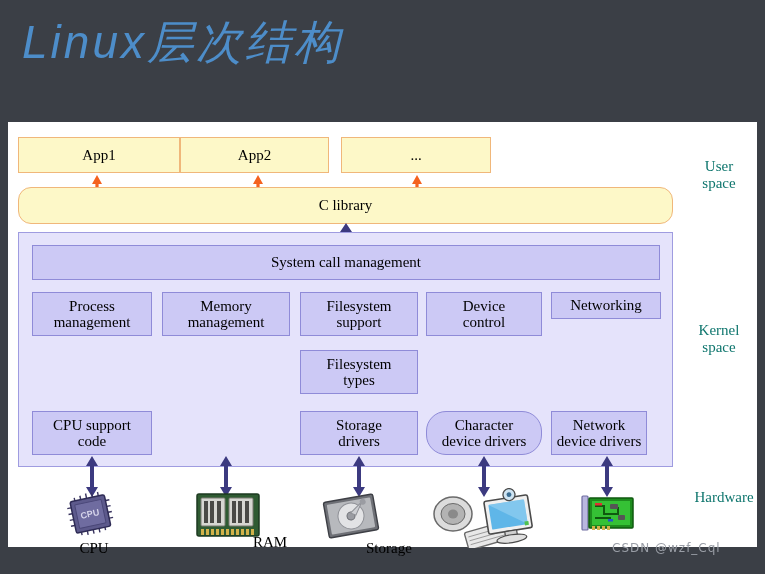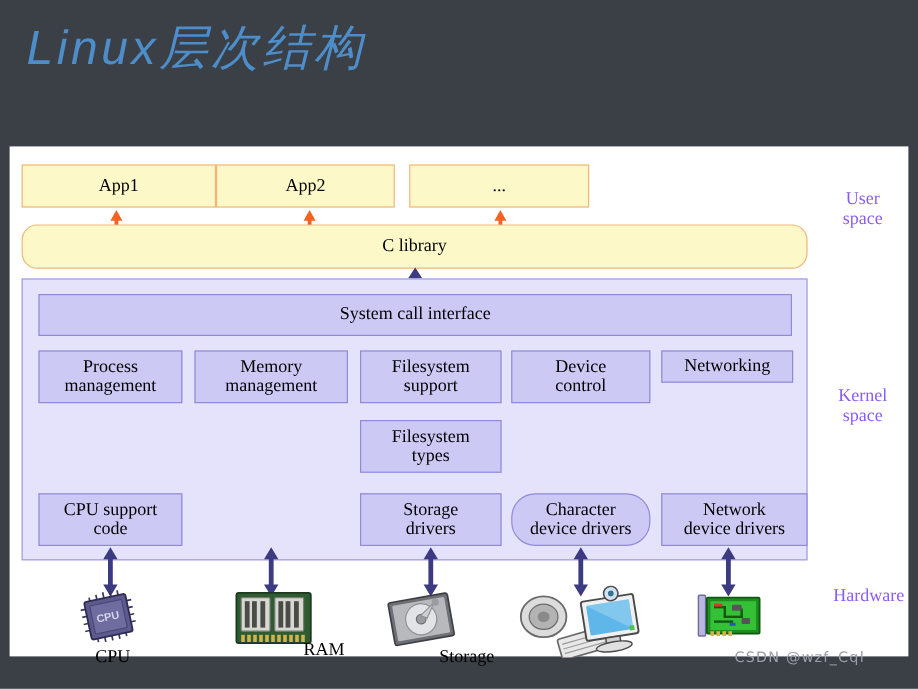--- a/index.html
+++ b/index.html
@@ -10,21 +10,21 @@
     position:relative;
   }
   
   #title-bar{
     position:absolute;left:0;top:0;width:765px;height:122px;
     background:#3b3f46;
   }
   #page-title{
     position:absolute;left:22px;top:12px;
     font-family:"Liberation Sans", sans-serif;
-    font-size:40px;font-weight:400;font-style:italic;
+    font-size:46px;font-weight:400;font-style:italic;
     color:#4d8dc9;letter-spacing:3px;white-space:nowrap;
   }
   
   #diagram{
     position:absolute;left:8px;top:122px;width:749px;height:425px;
     background:#ffffff;
   }
   
   .box{
     position:absolute;box-sizing:border-box;
@@ -48,21 +48,21 @@
     background:#ccc9f5;border:1px solid #8f8bd8;
     font-size:15px;
   }
   .syscall{
     background:#ccc9f5;border:1px solid #8f8bd8;
     font-size:15px;
   }
   .side-label{
     position:absolute;text-align:center;
     font-family:"Liberation Serif", serif;
-    font-size:15px;color:#8b5cf6;line-height:1.15;
+    font-size:15px;color:#0f766e;line-height:1.15;
   }
   .hw-label{
     position:absolute;text-align:center;
     font-family:"Liberation Serif", serif;
     font-size:15px;color:#000;white-space:nowrap;
   }
   
   .arrow{position:absolute;}
   
   #watermark{
@@ -106,21 +106,21 @@
     <span>C library</span>
   </div>
 
   <svg class="arrow" style="left:328px;top:100px;" width="20" height="31">
     <path d="M10 1 L16 10 L12 10 L12 21 L16 21 L10 30 L4 21 L8 21 L8 10 L4 10 Z" fill="#3c3a80"></path>
   </svg>
 
   <div class="box kernel-outer" style="left:10px;top:110px;width:655px;height:235px;"></div>
 
   <div class="box syscall" style="left:24px;top:123px;width:628px;height:35px;">
-    <span>System call interface</span>
+    <span>System call management</span>
   </div>
 
   <div class="box kbox" style="left:24px;top:170px;width:120px;height:44px;">
     <span><span>Process</span><br><span>management</span></span>
   </div>
   <div class="box kbox" style="left:154px;top:170px;width:128px;height:44px;">
     <span><span>Memory</span><br><span>management</span></span>
   </div>
   <div class="box kbox" style="left:292px;top:170px;width:118px;height:44px;">
     <span><span>Filesystem</span><br><span>support</span></span>
@@ -138,21 +138,21 @@
 
   <div class="box kbox" style="left:24px;top:289px;width:120px;height:44px;">
     <span><span>CPU support</span><br><span>code</span></span>
   </div>
   <div class="box kbox" style="left:292px;top:289px;width:118px;height:44px;">
     <span><span>Storage</span><br><span>drivers</span></span>
   </div>
   <div class="box kbox" style="left:418px;top:289px;width:116px;height:44px;border-radius:20px;">
     <span><span>Character</span><br><span>device drivers</span></span>
   </div>
-  <div class="box kbox" style="left:543px;top:289px;width:122px;height:44px;">
+  <div class="box kbox" style="left:543px;top:289px;width:96px;height:44px;">
     <span><span>Network</span><br><span>device drivers</span></span>
   </div>
 
   <svg class="arrow" style="left:74px;top:333px;" width="20" height="44">
     <path d="M10 1 L16 11 L12 11 L12 32 L16 32 L10 42 L4 32 L8 32 L8 11 L4 11 Z" fill="#3c3a80"></path>
   </svg>
   <svg class="arrow" style="left:208px;top:333px;" width="20" height="44">
     <path d="M10 1 L16 11 L12 11 L12 32 L16 32 L10 42 L4 32 L8 32 L8 11 L4 11 Z" fill="#3c3a80"></path>
   </svg>
   <svg class="arrow" style="left:341px;top:333px;" width="20" height="44">

